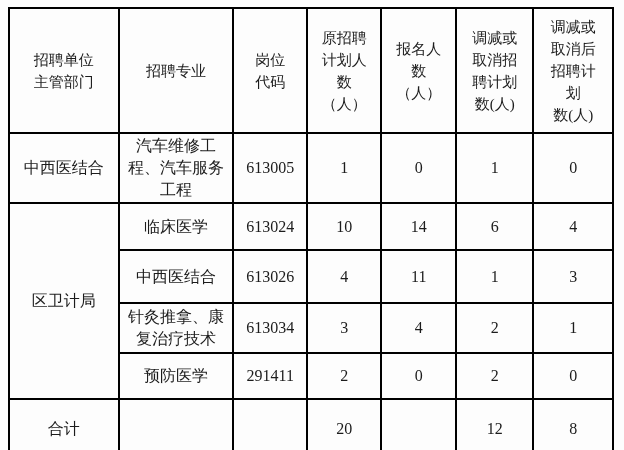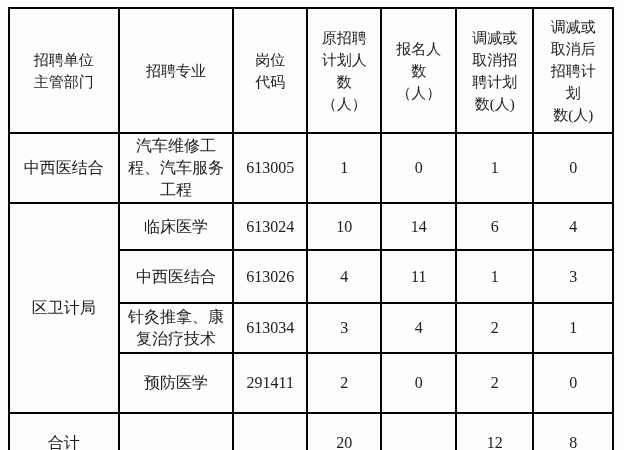--- a/index.html
+++ b/index.html
@@ -36,21 +36,21 @@
     line-height: 22px;
   }
   td.major-cell {
     font-size: 15px;
   }
   tr.header-row   { height: 125px; }
   tr.row-1        { height: 70px; }
   tr.row-2        { height: 47px; }
   tr.row-3        { height: 53px; }
   tr.row-4        { height: 50px; padding-left: 6px; }
-  tr.row-5        { height: 60px; }
+  tr.row-5        { height: 46px; }
   tr.total-row    { height: 59px; }
 </style>
 </head>
 <body>
 
 <table class="recruit">
   <colgroup>
     <col style="width:109px">
     <col style="width:114px">
     <col style="width:73px">

